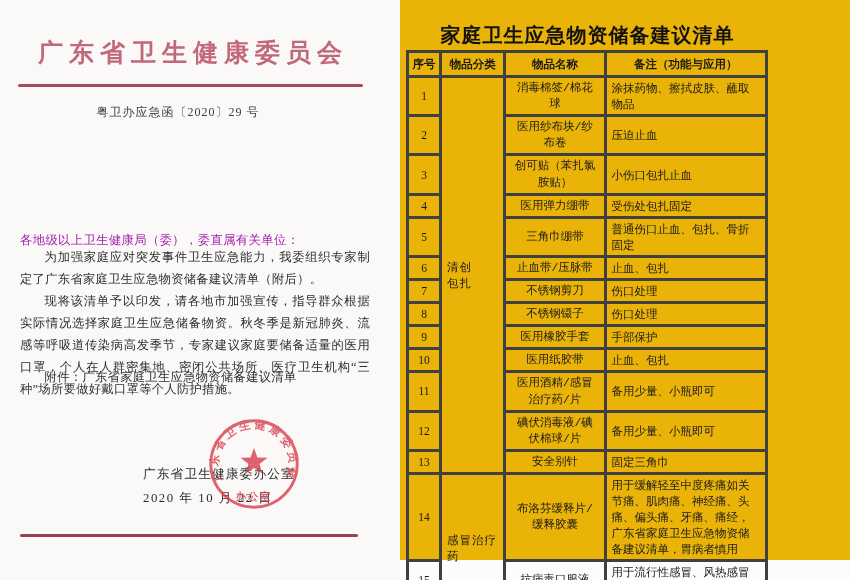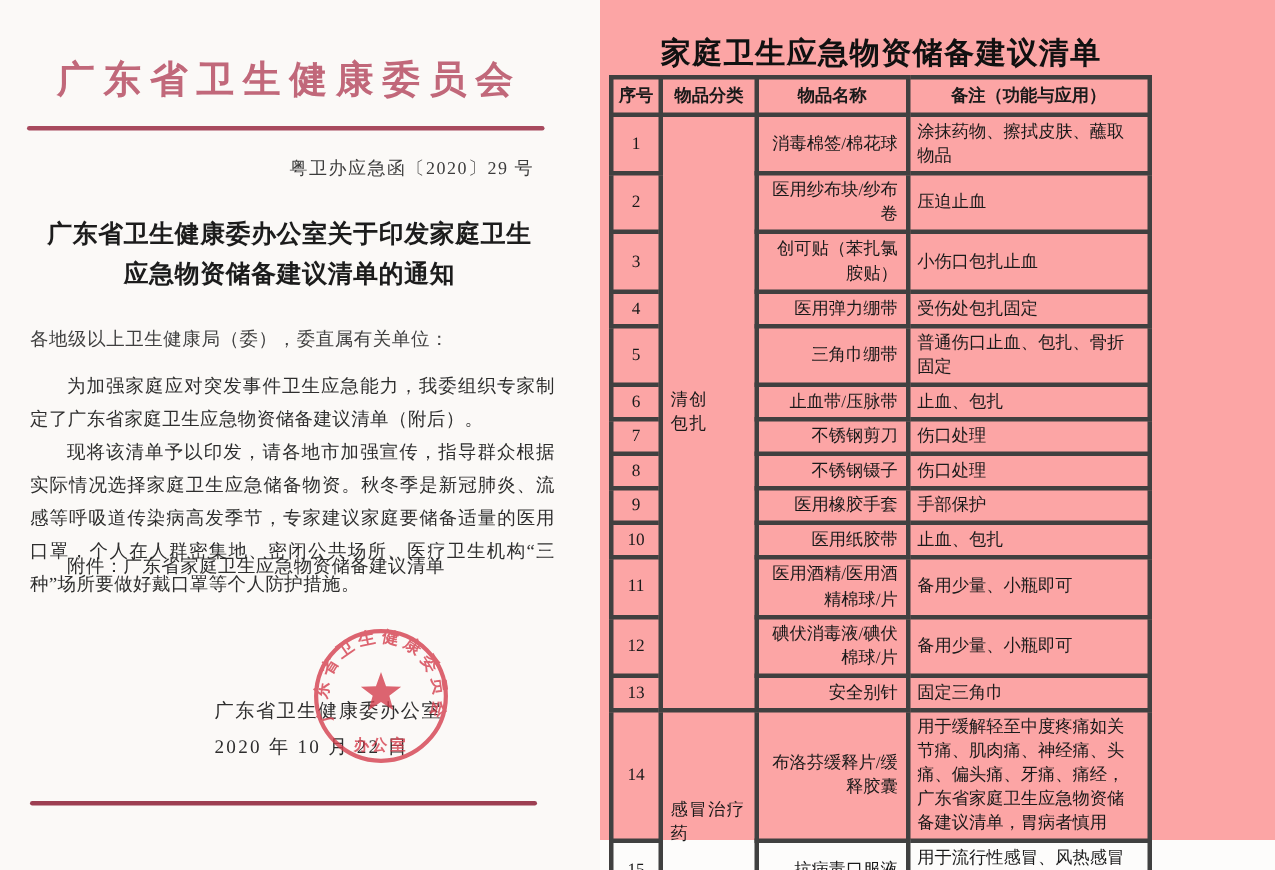--- a/index.html
+++ b/index.html
@@ -17,30 +17,30 @@
   .agency-head{
     position:absolute;left:0;top:36px;width:386px;text-align:center;
     font-size:25px;font-weight:bold;letter-spacing:6px;color:#c1687a;
   }
   .red-rule{
     position:absolute;height:3px;background:#a84a5e;border-radius:2px;
   }
   .rule-top{left:18px;top:84px;width:345px;}
   .rule-bottom{left:20px;top:534px;width:338px;background:#9d3f52;}
   .doc-number{
-    position:absolute;left:0;top:104px;width:356px;text-align:right;
+    position:absolute;left:0;top:104px;width:356px;text-align:center;
     font-size:12px;color:#3c3c3c;letter-spacing:1px;
   }
   .doc-title{
     position:absolute;left:0;top:142px;width:386px;text-align:center;
     font-size:16.5px;font-weight:bold;line-height:27px;color:#1c1c1c;letter-spacing:0.5px;
   }
   .salutation{
-    position:absolute;left:20px;top:218px;width:352px;
-    font-size:12.3px;color:#404040;letter-spacing:0.4px;
+    position:absolute;left:20px;top:232px;width:352px;
+    font-size:12.3px;color:#a21caf;letter-spacing:0.4px;
   }
   .body-para{
     position:absolute;left:20px;width:350px;
     font-size:12.3px;line-height:22px;color:#2e2e2e;
     text-indent:2em;text-align:justify;letter-spacing:0.3px;
   }
   .para-1{top:246px;}
   .para-2{top:290px;}
   .attachment-line{
     position:absolute;left:20px;top:369px;width:352px;
@@ -56,21 +56,21 @@
     z-index:2;opacity:0.8;
   }
   .seal-ring{fill:none;stroke:#d5404f;stroke-width:3;}
   .seal-arc-text{fill:#d5404f;font-size:12px;font-weight:bold;letter-spacing:3.5px;
     font-family:"Liberation Serif","DejaVu Serif",serif;}
   .seal-bottom-text{fill:#d5404f;font-size:11px;font-weight:bold;letter-spacing:2px;
     font-family:"Liberation Serif","DejaVu Serif",serif;}
   .seal-star{fill:#d5404f;}
   
   .right-page{
-    position:absolute;left:400px;top:0;width:450px;height:560px;background:#fca5a5;
+    position:absolute;left:400px;top:0;width:450px;height:560px;background:#eab308;
   }
   .table-title{
     position:absolute;left:5px;top:22px;width:365px;text-align:center;
     font-size:20px;font-weight:bold;color:#111;letter-spacing:1px;
     font-family:"Liberation Sans","DejaVu Sans",sans-serif;
   }
   .supplies-table{
     position:absolute;left:6px;top:50px;width:362px;
     border-collapse:collapse;table-layout:fixed;
     font-size:11.5px;color:#1a1a1a;
@@ -83,40 +83,36 @@
   .supplies-table th{
     font-weight:bold;text-align:center;padding:3px 2px;
     font-family:"Liberation Sans","DejaVu Sans",sans-serif;font-size:11.5px;
   }
   .col-no{width:33px;}
   .col-cat{width:64px;}
   .col-name{width:100px;}
   .col-note{width:161px;}
   .c-no{text-align:center;}
   .c-cat{text-align:left;vertical-align:middle;white-space:pre-line;letter-spacing:1px;}
-  .c-name{text-align:right;}
+  .c-name{text-align:center;font-family:Liberation Mono, monospace;}
   .c-note{text-align:left;}
 </style>
 </head>
 <body>
 
 <div class="stage">
 
   <div class="left-page">
 
     <div class="agency-head">广东省卫生健康委员会</div>
 
     <div class="red-rule rule-top"></div>
 
     <div class="doc-number">粤卫办应急函〔2020〕29 号</div>
 
-    <div class="doc-title">
-      <div>广东省卫生健康委办公室关于印发家庭卫生</div>
-      <div>应急物资储备建议清单的通知</div>
-    </div>
 
     <div class="salutation">各地级以上卫生健康局（委），委直属有关单位：</div>
 
     <div class="body-para para-1">为加强家庭应对突发事件卫生应急能力，我委组织专家制定了广东省家庭卫生应急物资储备建议清单（附后）。</div>
 
     <div class="body-para para-2">现将该清单予以印发，请各地市加强宣传，指导群众根据实际情况选择家庭卫生应急储备物资。秋冬季是新冠肺炎、流感等呼吸道传染病高发季节，专家建议家庭要储备适量的医用口罩，个人在人群密集地、密闭公共场所、医疗卫生机构“三种”场所要做好戴口罩等个人防护措施。</div>
 
     <div class="attachment-line">附件：广东省家庭卫生应急物资储备建议清单</div>
 
     <div class="signature-block">
@@ -206,21 +202,21 @@
             <td class="c-name">医用橡胶手套</td>
             <td class="c-note">手部保护</td>
           </tr>
           <tr>
             <td class="c-no">10</td>
             <td class="c-name">医用纸胶带</td>
             <td class="c-note">止血、包扎</td>
           </tr>
           <tr>
             <td class="c-no">11</td>
-            <td class="c-name">医用酒精/医用酒精棉球/片</td>
+            <td class="c-name">医用酒精/感冒治疗药/片</td>
             <td class="c-note">备用少量、小瓶即可</td>
           </tr>
           <tr>
             <td class="c-no">12</td>
             <td class="c-name">碘伏消毒液/碘伏棉球/片</td>
             <td class="c-note">备用少量、小瓶即可</td>
           </tr>
           <tr>
             <td class="c-no">13</td>
             <td class="c-name">安全别针</td>

